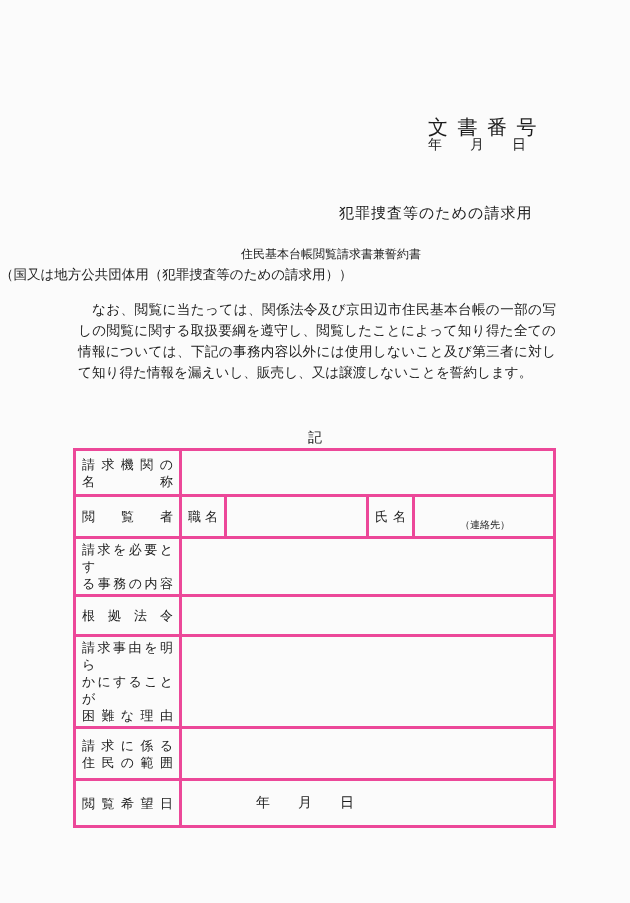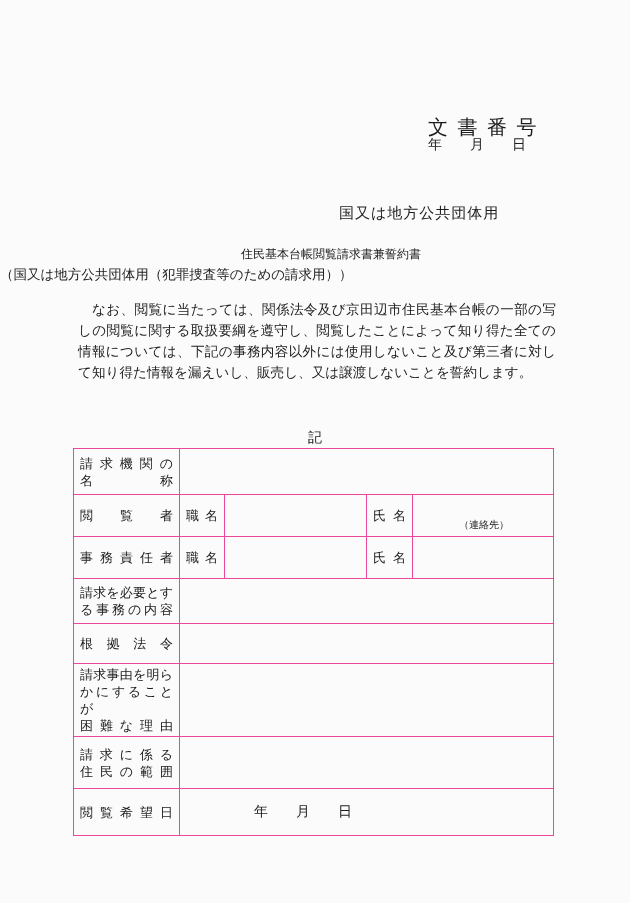--- a/index.html
+++ b/index.html
@@ -33,21 +33,21 @@
   .section-marker { left: 0; top: 429px; width: 630px; text-align: center; font-size: 14px; }
 
   table.request-table {
     position: absolute;
     left: 73px; top: 448px;
     width: 480px;
     border-collapse: collapse;
     table-layout: fixed;
   }
   .request-table td {
-    border: 1px solid #ec4899;
+    border: 3px solid #ec4899;
     font-size: 13px;
     vertical-align: middle;
     padding: 2px 6px;
     overflow: hidden;
   }
   td.row-label {
     white-space: pre-line;
     line-height: 17px;
     text-align: justify;
     text-align-last: justify;
@@ -76,21 +76,21 @@
   tr.r7 { height: 52px; margin-top: 15px; }
   tr.r8 { height: 47px; }
 </style>
 </head>
 <body>
 
 <div class="page">
 
   <div class="abs doc-number">文書番号</div>
   <div class="abs doc-date">年　　月　　日</div>
-  <div class="abs sender">国又は地方公共団体用</div>
+  <div class="abs sender">犯罪捜査等のための請求用</div>
   <div class="abs title">住民基本台帳閲覧請求書兼誓約書</div>
   <div class="abs subtitle">（国又は地方公共団体用（犯罪捜査等のための請求用））</div>
 
   <div class="abs body-text">
     <div>　なお、閲覧に当たっては、関係法令及び京田辺市住民基本台帳の一部の写しの閲覧に関する取扱要綱を遵守し、閲覧したことによって知り得た全ての情報については、下記の事務内容以外には使用しないこと及び第三者に対して知り得た情報を漏えいし、販売し、又は譲渡しないことを誓約します。</div>
   </div>
 
   <div class="abs section-marker">記</div>
 
   <table class="request-table">
@@ -112,27 +112,20 @@
         <td class="sub-label">職名</td>
         <td></td>
         <td class="sub-label">氏名</td>
         <td class="contact-cell">
           <div class="contact-line">
             <span>（連絡先</span>
             <span>）</span>
           </div>
         </td>
       </tr>
-      <tr class="r3">
-        <td class="row-label">事務責任者</td>
-        <td class="sub-label">職名</td>
-        <td></td>
-        <td class="sub-label">氏名</td>
-        <td></td>
-      </tr>
       <tr class="r4">
         <td class="row-label">請求を必要とす
 る事務の内容</td>
         <td colspan="4"></td>
       </tr>
       <tr class="r5">
         <td class="row-label">根拠法令</td>
         <td colspan="4"></td>
       </tr>
       <tr class="r6">

